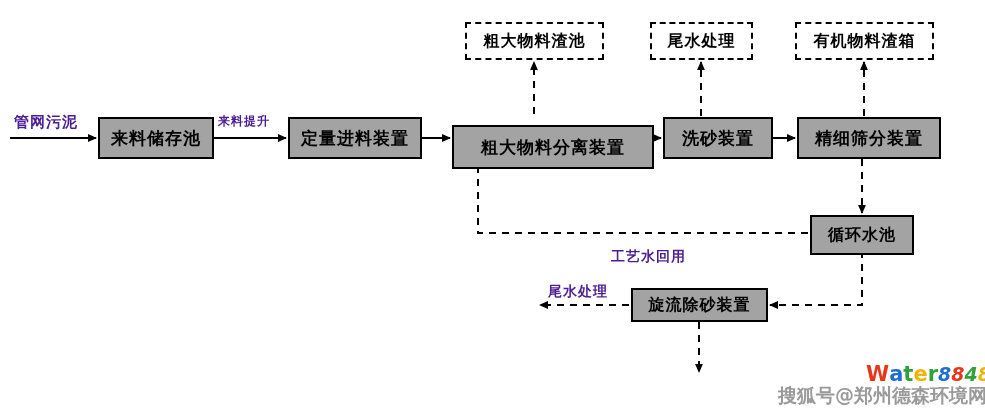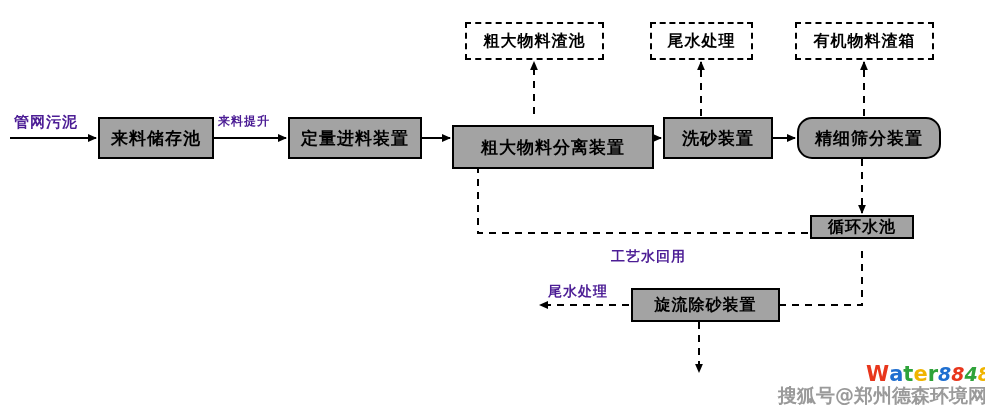--- a/index.html
+++ b/index.html
@@ -116,29 +116,29 @@
   </div>
 
   <div class="node solid" style="left:452px; top:115px; width:202px; height:44px; font-size:17px;margin-top:10px;">
     <span>粗大物料分离装置</span>
   </div>
 
   <div class="node solid" style="left:663px; top:117px; width:110px; height:42px; font-size:17px;">
     <span>洗砂装置</span>
   </div>
 
-  <div class="node solid" style="left:797px; top:117px; width:144px; height:42px; font-size:17px;border-radius:15px;">
+  <div class="node solid" style="left:797px; top:117px; width:144px; height:42px; font-size:17px;">
     <span>精细筛分装置</span>
   </div>
 
-  <div class="node solid" style="left:810px; top:215px; width:104px; height:24px; font-size:16px;">
+  <div class="node solid" style="left:810px; top:215px; width:104px; height:40px; font-size:16px;">
     <span>循环水池</span>
   </div>
 
-  <div class="node solid" style="left:631px; top:288px; width:149px; height:34px; font-size:16px;">
+  <div class="node solid" style="left:631px; top:288px; width:137px; height:34px; font-size:16px;">
     <span>旋流除砂装置</span>
   </div>
 
   <div class="node dashed" style="left:465px; top:22px; width:139px; height:38px; font-size:16px;">
     <span>粗大物料渣池</span>
   </div>
 
   <div class="node dashed" style="left:650px; top:22px; width:103px; height:38px; font-size:16px;">
     <span>尾水处理</span>
   </div>

